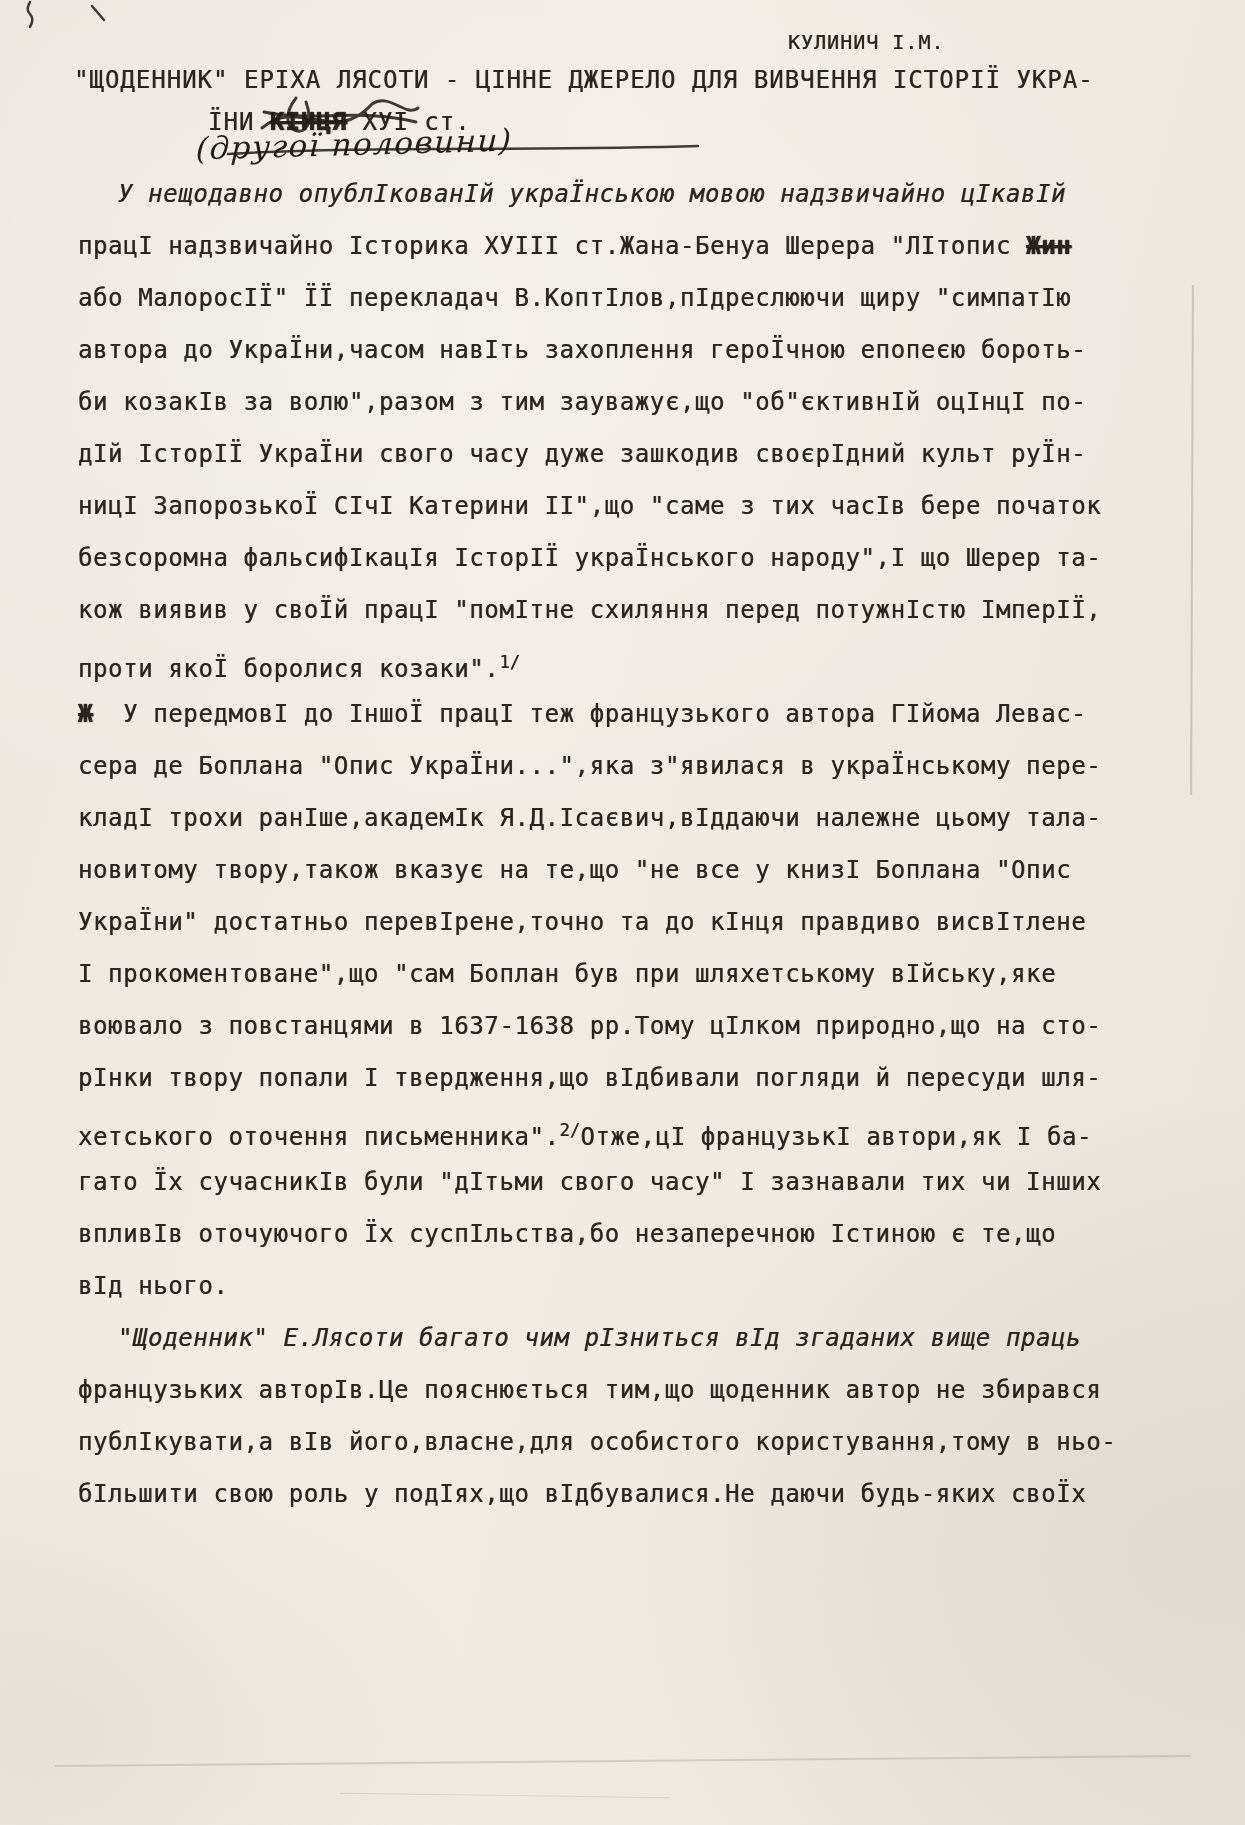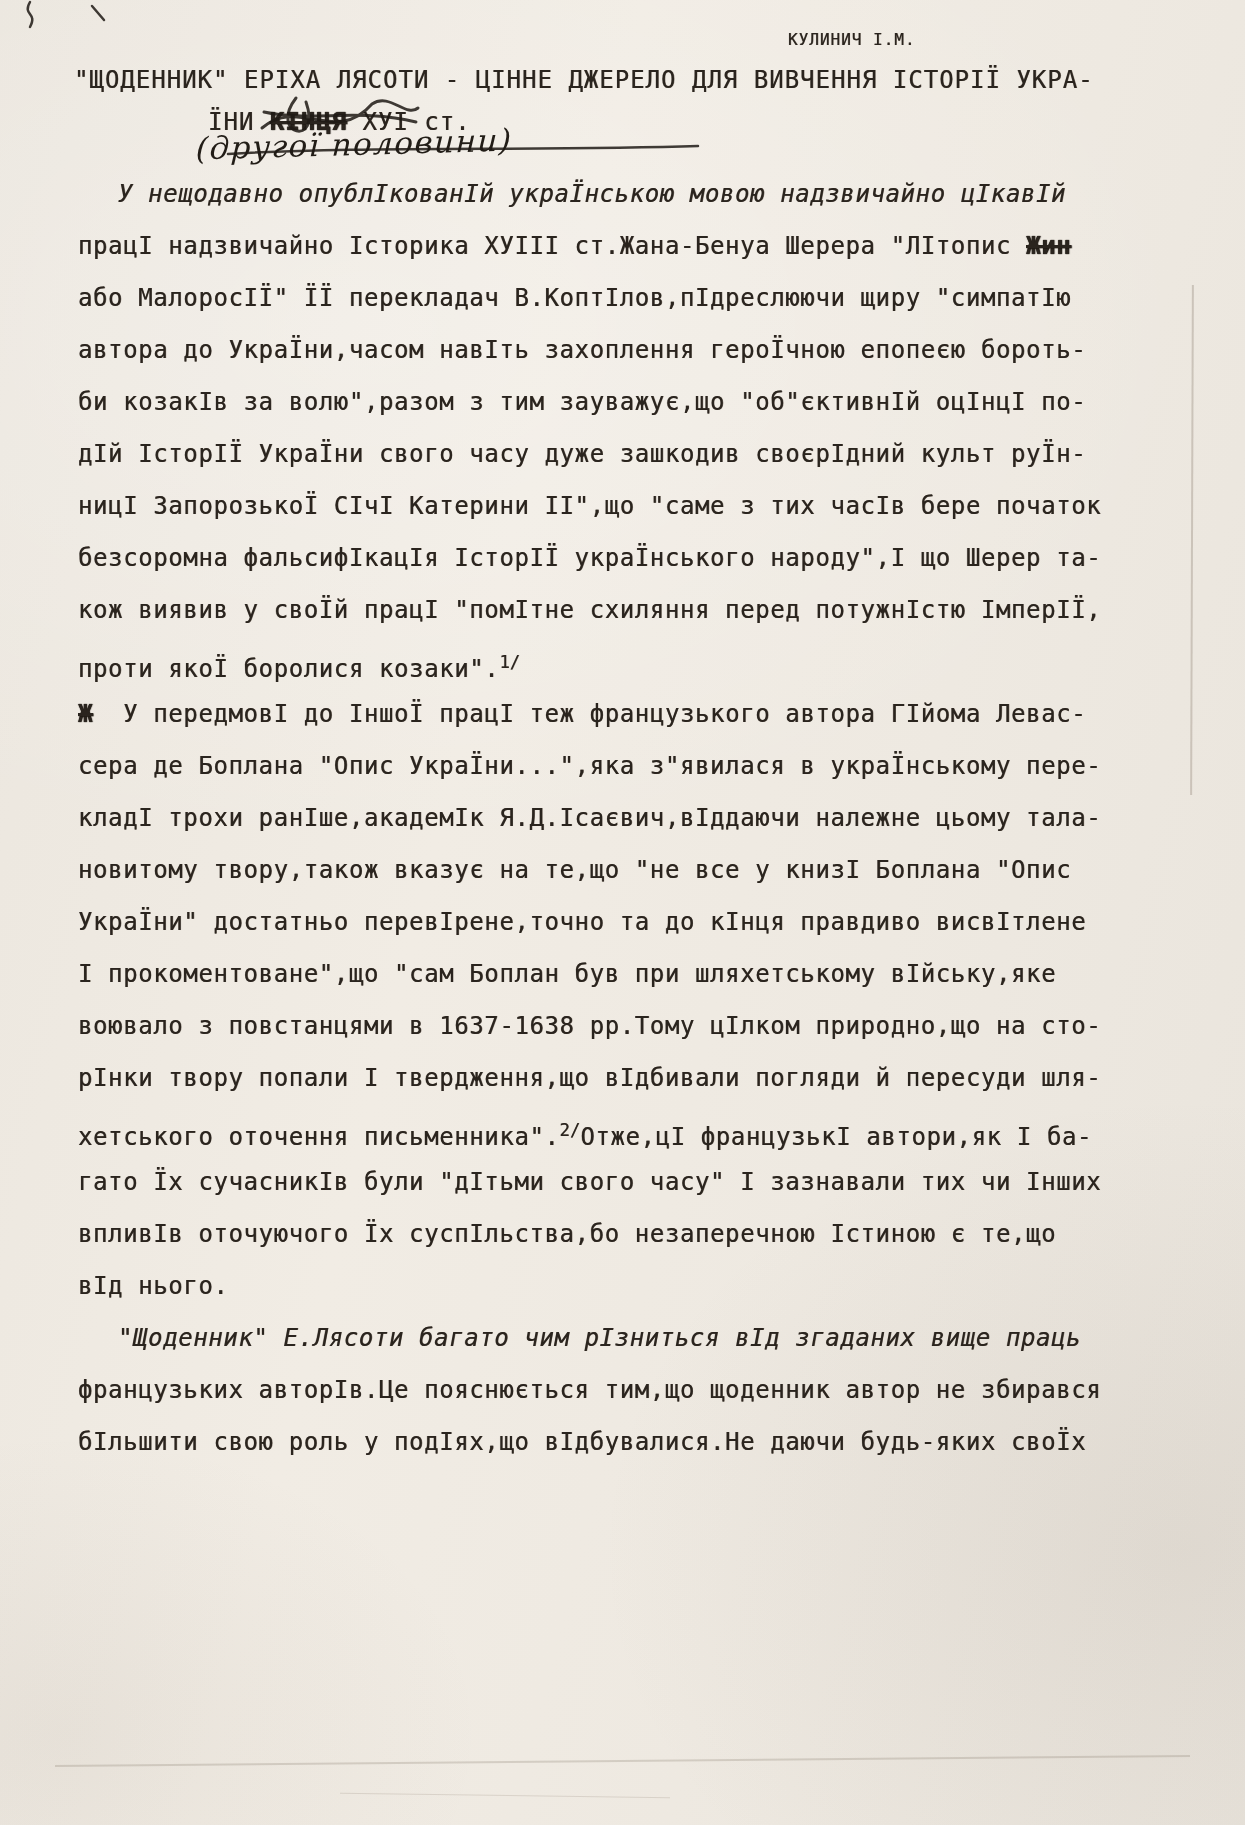--- a/index.html
+++ b/index.html
@@ -15,21 +15,21 @@
       linear-gradient(104deg,#ebe6de 0%,#f1ece4 38%,#eee9e1 66%,#e9e4dc 100%);
     font-family:"DejaVu Sans Mono","Liberation Mono",monospace;
     color:#2a241e;
   }
   .typed{
     color:#2a241e;
     text-shadow:0.4px 0.3px 0.6px rgba(45,33,22,0.55), -0.3px -0.2px 0.5px rgba(45,33,22,0.3);
   }
   .author{
     position:absolute;left:788px;top:30px;
-    font-size:16px;letter-spacing:1px;white-space:pre;
+    font-size:20px;letter-spacing:1px;white-space:pre;
   }
   .title1{
     position:absolute;left:74px;top:66px;
     font-size:24px;letter-spacing:1px;white-space:pre;
   }
   .title2{
     position:absolute;left:208px;top:108px;
     font-size:24px;letter-spacing:1px;white-space:pre;
   }
   .body{
@@ -107,20 +107,21 @@
       <div class="line"><span class="seg-plain">УкраЇни" достатньо перевІрене,точно та до кІнця правдиво висвІтлене</span></div>
       <div class="line"><span class="seg-plain">І прокоментоване",що "сам Боплан був при шляхетському вІйську,яке</span></div>
       <div class="line"><span class="seg-plain">воювало з повстанцями в 1637-1638 рр.Тому цІлком природно,що на сто-</span></div>
       <div class="line"><span class="seg-plain">рІнки твору попали І твердження,що вІдбивали погляди й пересуди шля-</span></div>
       <div class="line"><span class="seg-plain">хетського оточення письменника".</span><span class="seg-sup">2/</span><span class="seg-plain">Отже,цІ французькІ автори,як І ба-</span></div>
       <div class="line"><span class="seg-plain">гато Їх сучасникІв були "дІтьми свого часу" І зазнавали тих чи Інших</span></div>
       <div class="line"><span class="seg-plain">впливІв оточуючого Їх суспІльства,бо незаперечною Істиною є те,що</span></div>
       <div class="line"><span class="seg-plain">вІд нього.</span></div>
       <div class="line indent"><span class="seg-plain">"Щоденник" Е.Лясоти багато чим рІзниться вІд згаданих вище праць</span></div>
       <div class="line"><span class="seg-plain">французьких авторІв.Це пояснюється тим,що щоденник автор не збирався</span></div>
+      <div class="line"><span class="seg-plain">публІкувати,а вІв його,власне,для особистого користування,тому в ньо-</span></div>
       <div class="line"><span class="seg-plain">бІльшити свою роль у подІях,що вІдбувалися.Не даючи будь-яких своЇх</span></div>
     </div>
 
   <svg class="pen-svg" width="1245" height="1825" viewBox="0 0 1245 1825">
     <g stroke="#1f1a15" stroke-width="3" fill="none" stroke-linecap="round" opacity="0.85">
       <path d="M262,128 C300,96 335,146 372,104 C390,92 406,118 418,108"></path>
       <path d="M264,112 C310,122 360,108 416,122"></path>
       <path d="M296,98 C268,134 322,148 306,102"></path>
       <path d="M228,154 C360,146 540,151 698,146" stroke-width="2.5"></path>
       <path d="M30,2 C22,16 38,12 30,27" stroke-width="2.5"></path>

